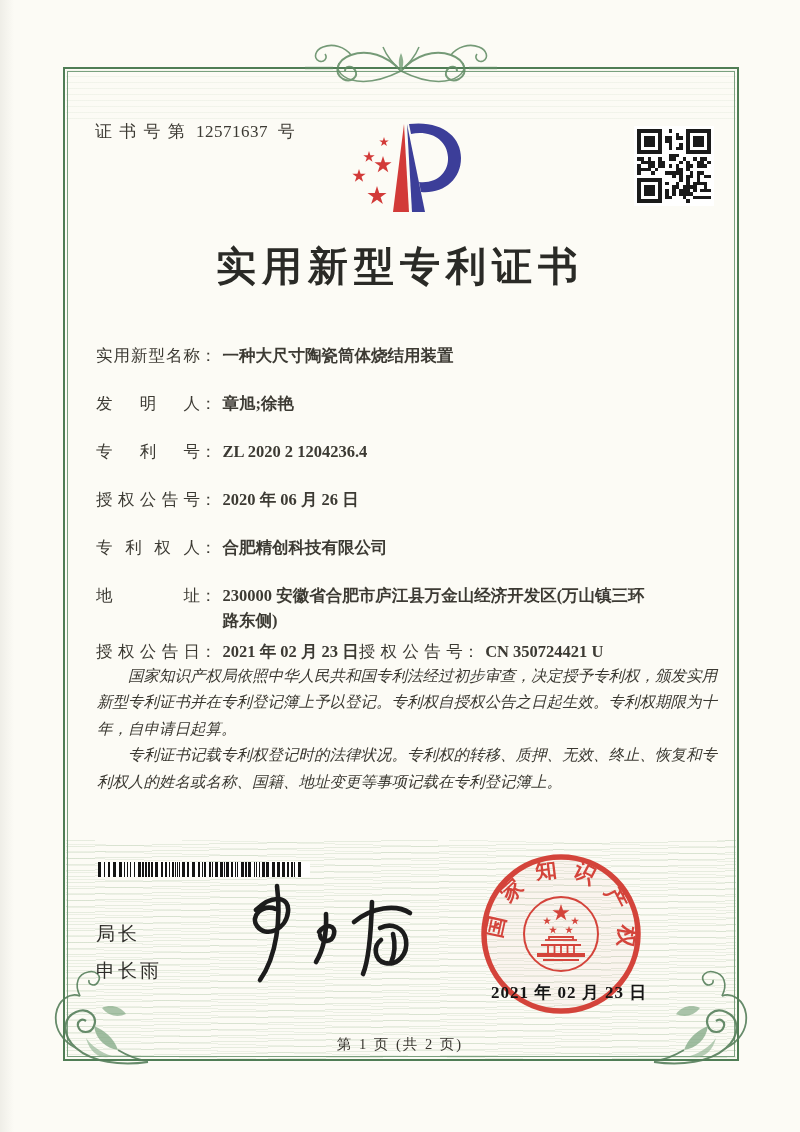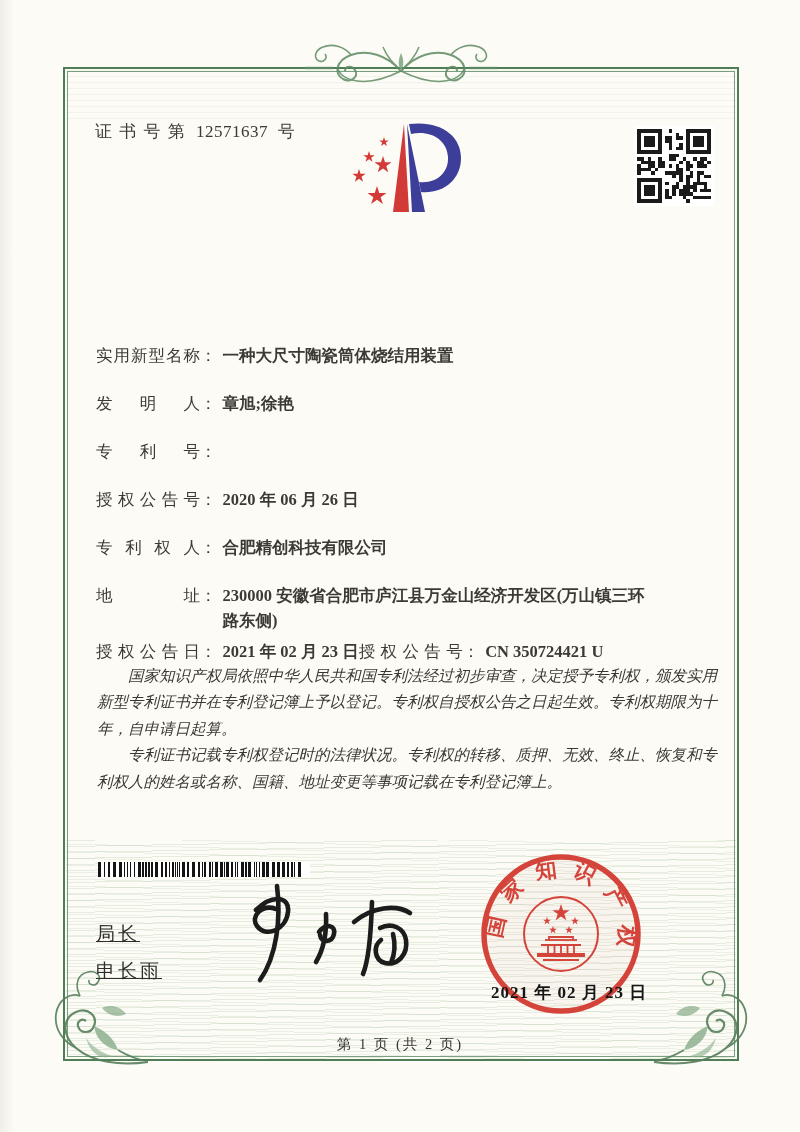--- a/index.html
+++ b/index.html
@@ -76,21 +76,21 @@
   
   .barcode{
     position:absolute;left:98px;top:862px;width:212px;height:15px;
     display:flex;overflow:hidden;background:#fff;
   }
   .barcode span{display:block;height:100%;background:#141414;flex:0 0 auto;}
   .barcode i{display:block;height:100%;flex:0 0 auto;}
   .official{
     position:absolute;left:96px;top:915px;
     font-family:"Liberation Sans","DejaVu Sans",sans-serif;
-    font-size:19px;letter-spacing:3px;color:#2e2d29;line-height:37px;text-decoration:underline;
+    font-size:19px;letter-spacing:3px;color:#2e2d29;line-height:37px;
   }
   .signature{position:absolute;left:222px;top:876px;width:200px;height:118px;}
   .seal{position:absolute;left:475px;top:848px;width:172px;height:172px;opacity:0.93;}
   .seal-date{
     position:absolute;left:491px;top:981px;
     font-size:17px;font-weight:bold;color:#151515;letter-spacing:1px;
     white-space:nowrap;
   }
   .page-num{
     position:absolute;left:0;top:1035px;width:100%;
@@ -304,35 +304,37 @@
         <path d="M0 0 h7 v7 h-7 Z M1 1 v5 h5 v-5 Z" fill-rule="evenodd"></path>
         <rect x="2" y="2" width="3" height="3"></rect>
         <path d="M14 0 h7 v7 h-7 Z M15 1 v5 h5 v-5 Z" fill-rule="evenodd"></path>
         <rect x="16" y="2" width="3" height="3"></rect>
         <path d="M0 14 h7 v7 h-7 Z M1 15 v5 h5 v-5 Z" fill-rule="evenodd"></path>
         <rect x="2" y="16" width="3" height="3"></rect>
       </g>
     </svg>
   </div>
 
+  <div class="title">实用新型专利证书</div>
 
   <div class="fields">
     <div class="frow">
       <span class="flabel">实用新型名称</span>
         <span class="fcolon">：</span>
       <span class="fvalue">一种大尺寸陶瓷筒体烧结用装置</span>
     </div>
     <div class="frow">
       <span class="flabel">发明人</span>
         <span class="fcolon">：</span>
       <span class="fvalue">章旭;徐艳</span>
     </div>
     <div class="frow">
       <span class="flabel">专利号</span>
         <span class="fcolon">：</span>
+      <span class="fvalue">ZL 2020 2 1204236.4</span>
     </div>
     <div class="frow">
       <span class="flabel">授权公告号</span>
         <span class="fcolon">：</span>
       <span class="fvalue">2020 年 06 月 26 日</span>
     </div>
     <div class="frow">
       <span class="flabel">专利权人</span>
         <span class="fcolon">：</span>
       <span class="fvalue">合肥精创科技有限公司</span>

